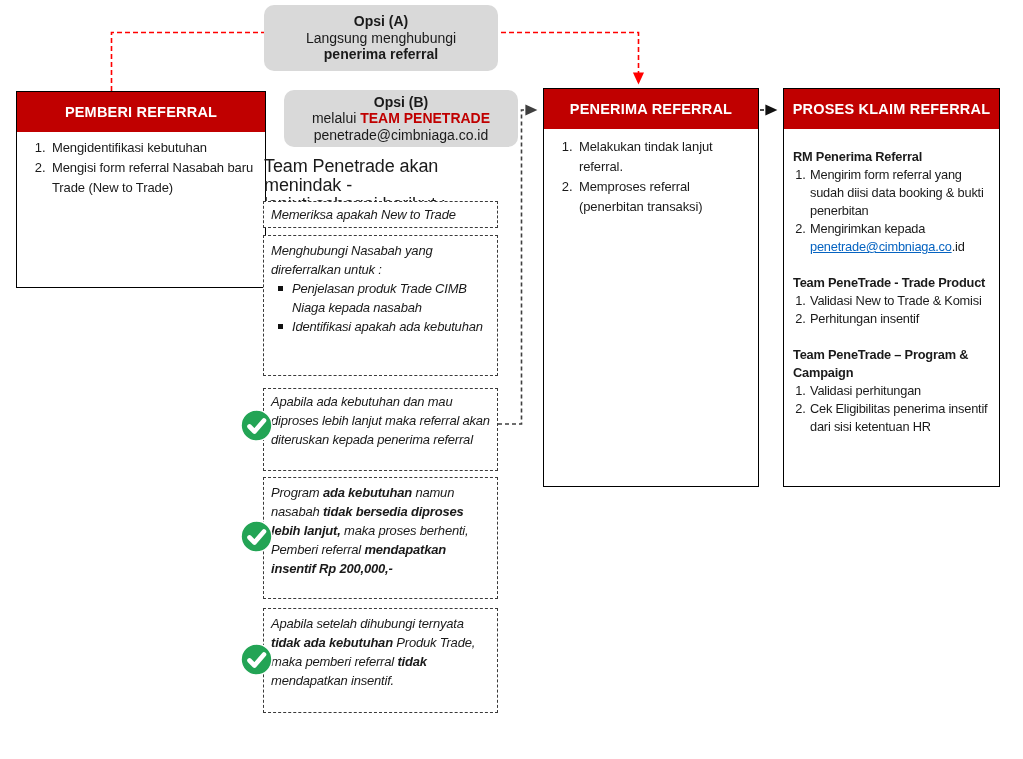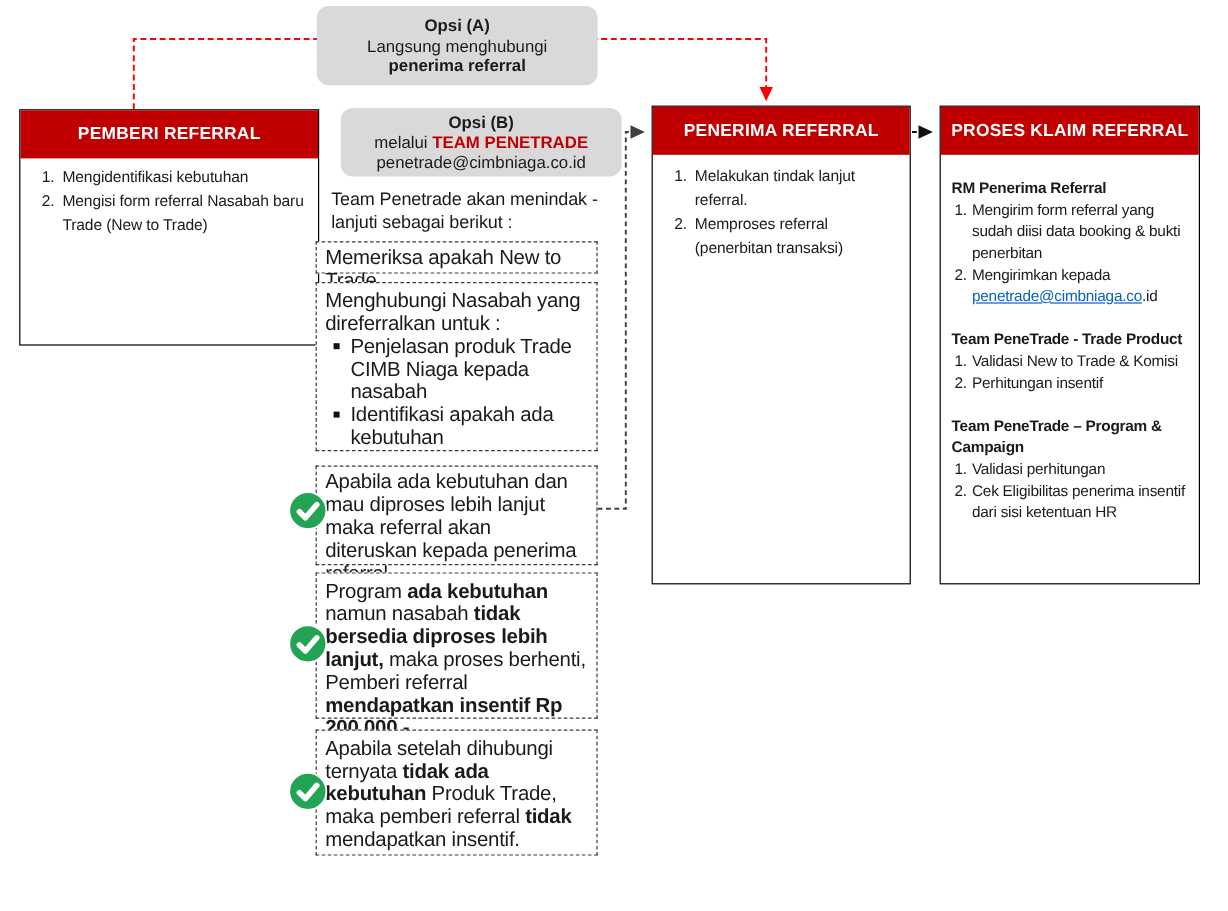--- a/index.html
+++ b/index.html
@@ -34,26 +34,27 @@
   .bordered-box{border:1.5px solid #000;background:#fff;z-index:1;}
   .red-header{
     background:var(--header-red);color:#fff;font-weight:bold;
     height:40px;display:flex;align-items:center;justify-content:center;
     font-size:14.5px;letter-spacing:.2px;
   }
   .box-body{padding:6px 8px 0 6px;font-size:13px;letter-spacing:-0.1px;line-height:20px;}
   .box-body ol{list-style:decimal;padding-left:26px;}
   .box-body ol li{padding-left:3px;}
 
-  .intro{font-size:15px;line-height:19px;letter-spacing:-0.1px;z-index:1;margin-left:12px;}
+  .intro{font-size:18px;line-height:19px;letter-spacing:-0.1px;z-index:1;}
 
   .dashed-box{
     border:1.5px dashed #3a3a3a;background:#fff;z-index:1;
-    font-size:17px;line-height:19px;letter-spacing:-0.2px;
+    font-size:13px;line-height:19px;letter-spacing:-0.2px;
     padding:3px 7px;
+    font-style:italic;
   }
   .dashed-box .b{font-weight:bold;}
   .bullet-row{display:flex;padding-left:7px;}
   .sq{width:5px;height:5px;background:#111;flex:0 0 5px;margin:7px 9px 0 0;}
 
   .check{
     width:33px;height:33px;z-index:3;
   }
   .check svg{display:block;width:33px;height:33px;}
 

